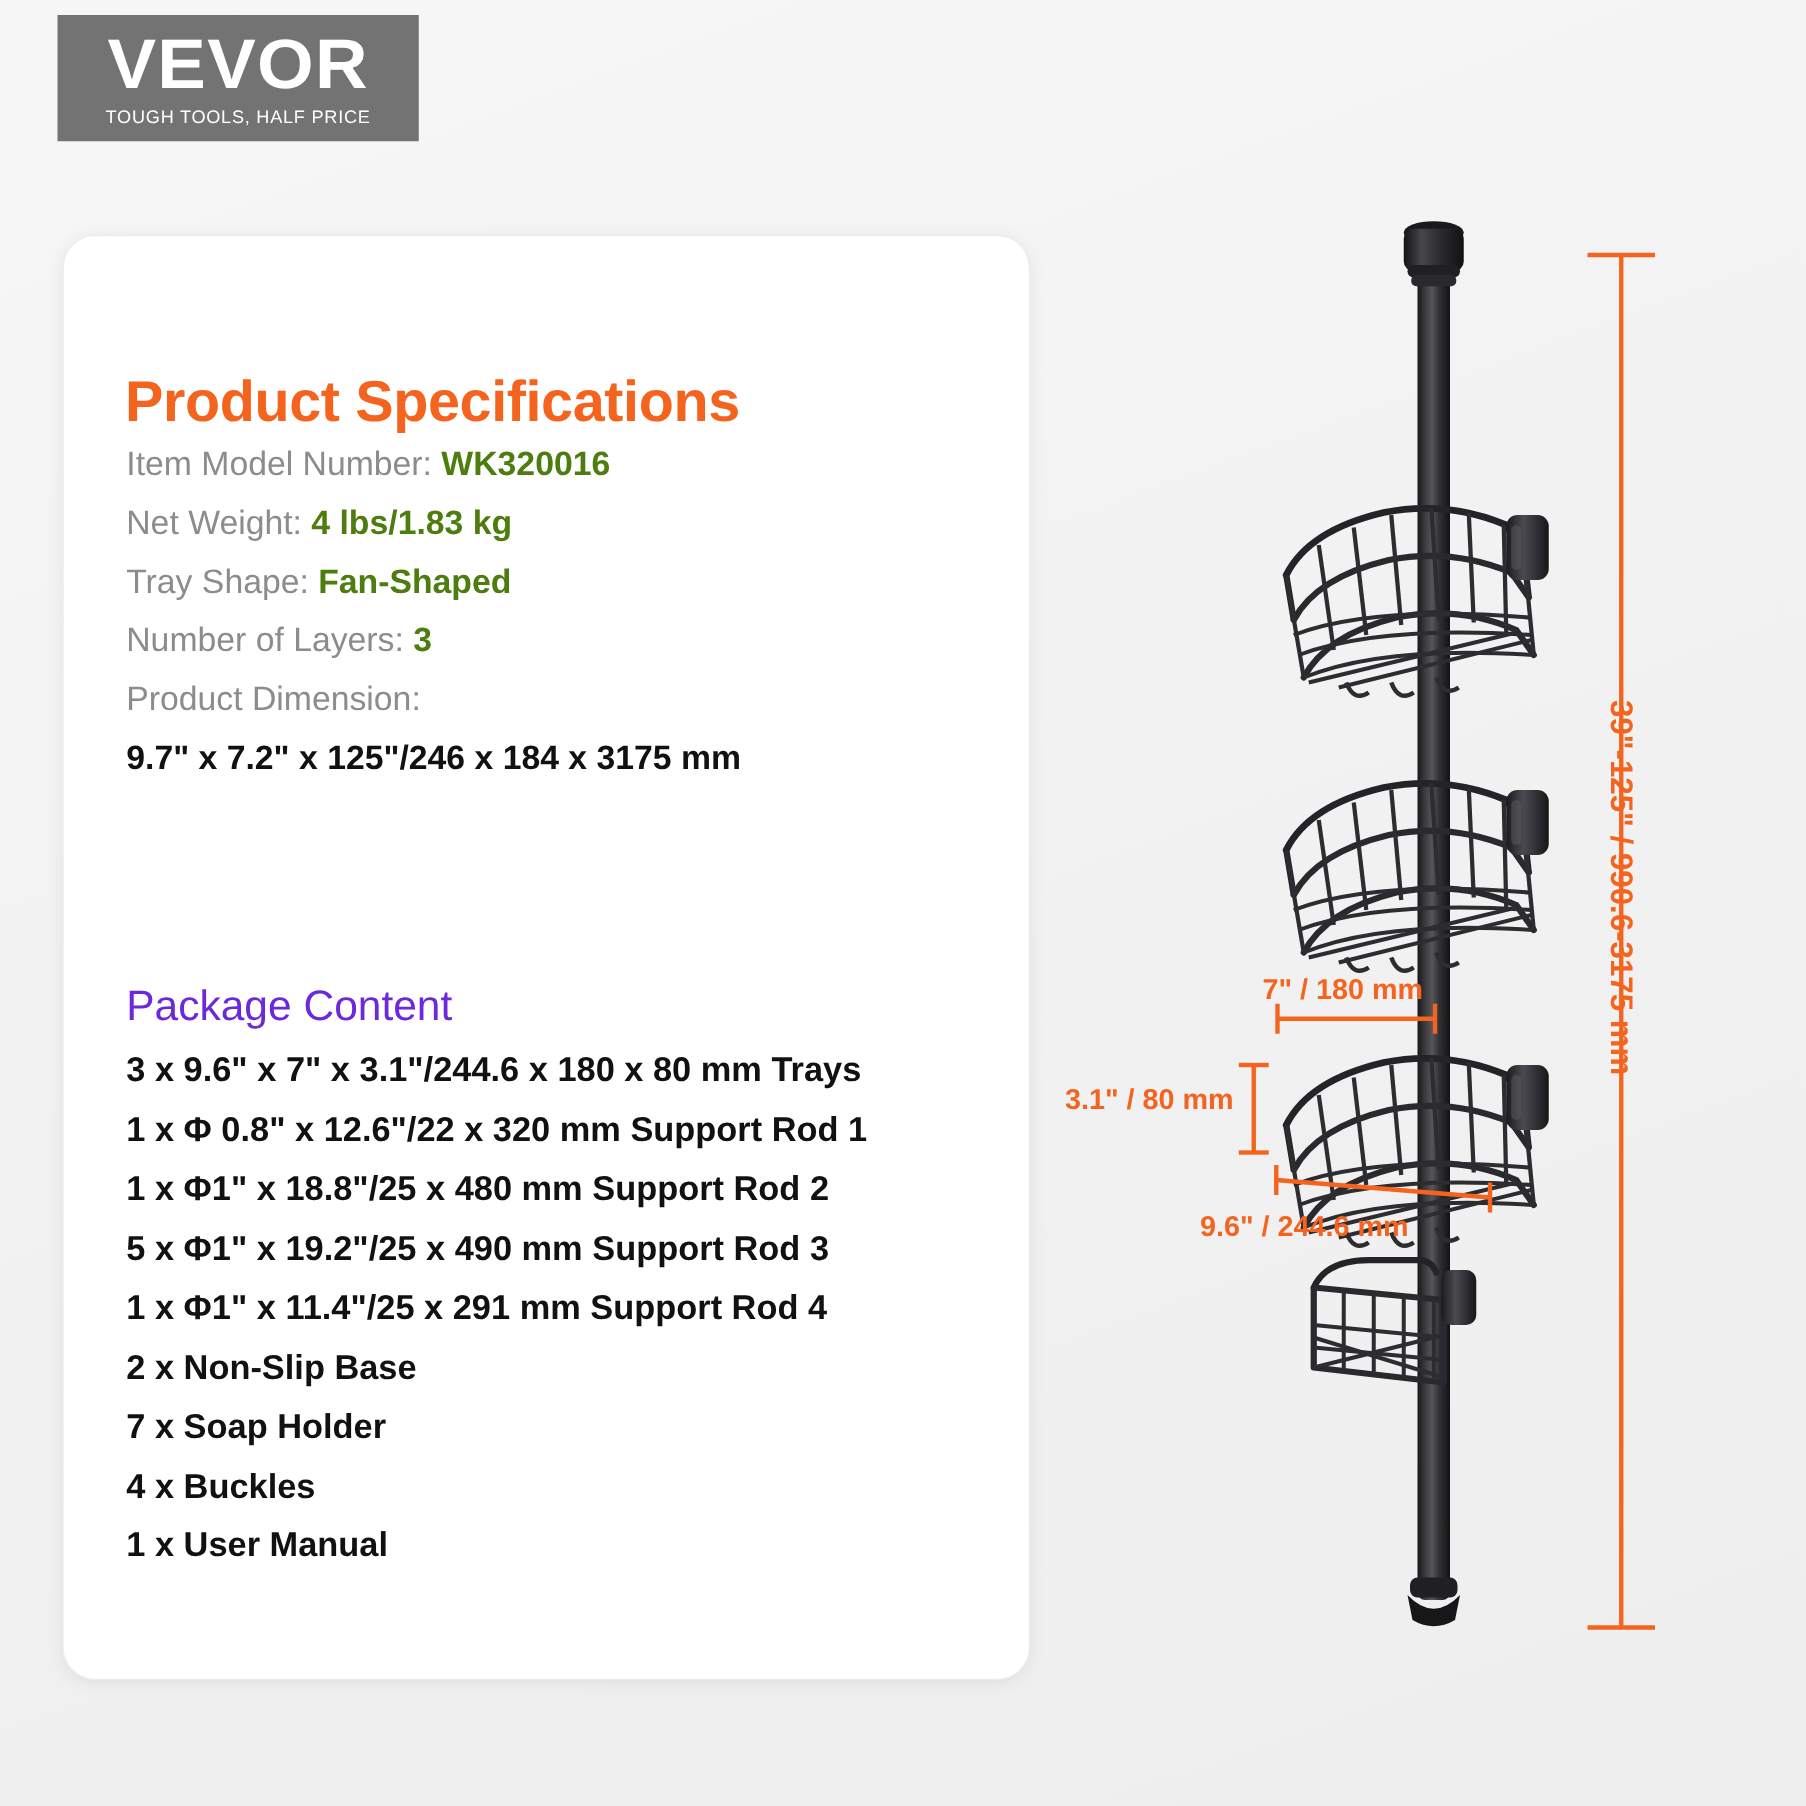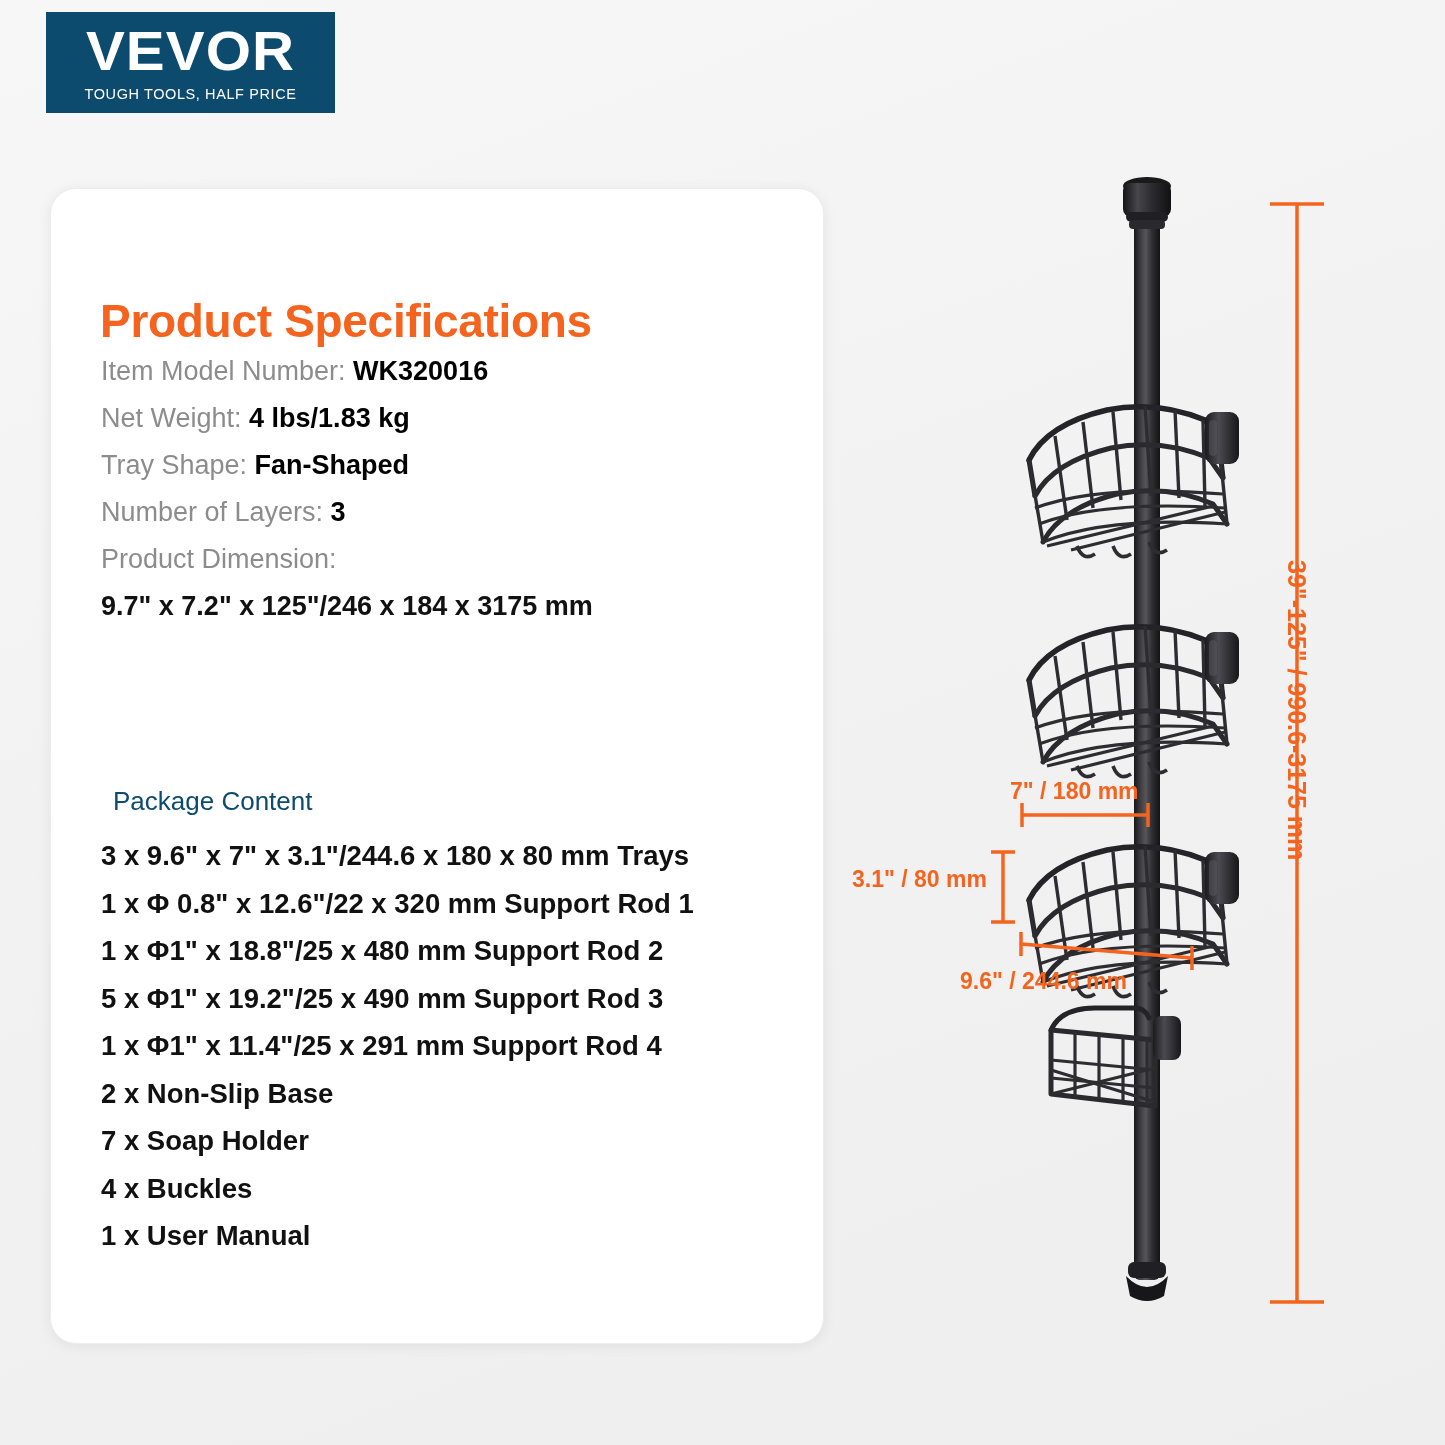--- a/index.html
+++ b/index.html
@@ -6,21 +6,21 @@
   html,body { width:1445px; height:1445px; }
   body {
     font-family:"Liberation Sans", sans-serif;
     background:linear-gradient(160deg,#f7f7f7 0%,#f2f2f2 45%,#eeeeee 100%);
     position:relative; overflow:hidden;
   }
 
   
   #logo {
     position:absolute; left:46px; top:12px; width:289px; height:101px;
-    background:#0c4a6e; display:flex; flex-direction:column;
+    background:#737373; display:flex; flex-direction:column;
     align-items:center; justify-content:center;
   }
   #logo .wordmark {
     color:#fff; font-weight:bold; font-size:56px; letter-spacing:1px;
     line-height:1; font-family:"Liberation Sans", sans-serif;
     transform:scaleX(1.04);
   }
   #logo .tagline {
     color:#fff; font-weight:normal; font-size:14.5px; letter-spacing:.6px;
     margin-top:7px;
@@ -32,26 +32,26 @@
     background:#fff; border-radius:26px;
     box-shadow:0 2px 14px rgba(0,0,0,.07);
     border:1px solid #ededed;
   }
   #spec-title {
     position:absolute; left:100px; top:270px;
     color:#F4641E; font-size:46px; font-weight:bold; letter-spacing:-.3px;margin-top:24px;
   }
   #spec-list { position:absolute; left:101px; top:348px; width:680px; }
   .spec-row { font-size:27px; line-height:47px; color:#8c8c8c; white-space:nowrap; }
-  .spec-row b { color:#000000; font-weight:bold;margin-top:32px; }
+  .spec-row b { color:#4d7c0f; font-weight:bold;margin-top:32px; }
   .spec-row.value-line { color:#111; font-weight:bold; }
 
   #pkg-title {
     position:absolute; left:101px; top:786px;
-    font-size:26px; color:#0c4a6e;margin-left:12px;
+    font-size:34px; color:#6d28d9;
   }
   #pkg-list { position:absolute; left:101px; top:832px; width:700px; }
   .pkg-row {
     font-size:27.5px; line-height:47.5px; font-weight:bold; color:#111;
     white-space:nowrap;
   }
 
   
   #product { position:absolute; left:930px; top:150px; width:340px; height:1180px; }
   #product svg { display:block; }

